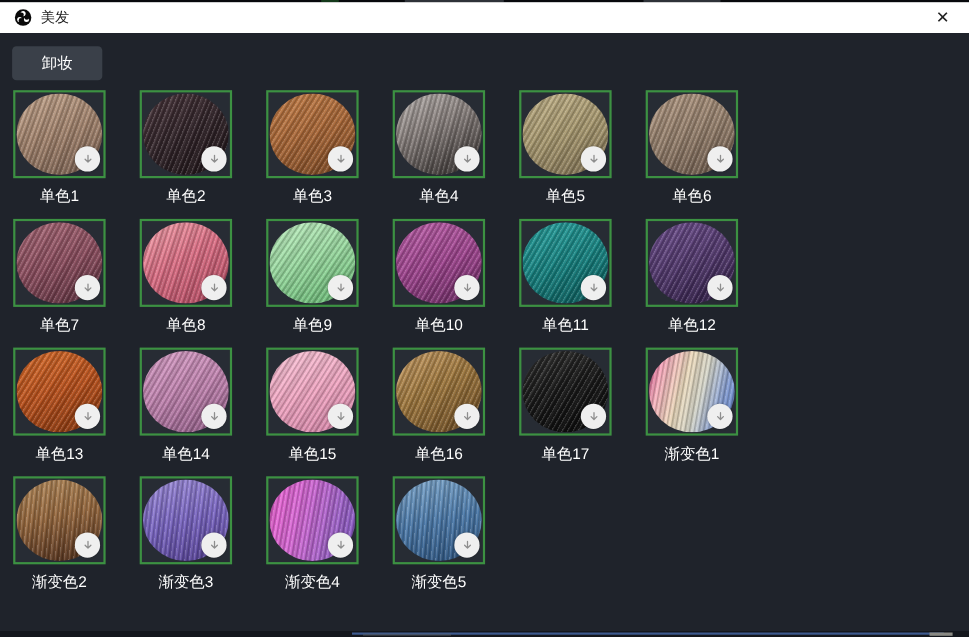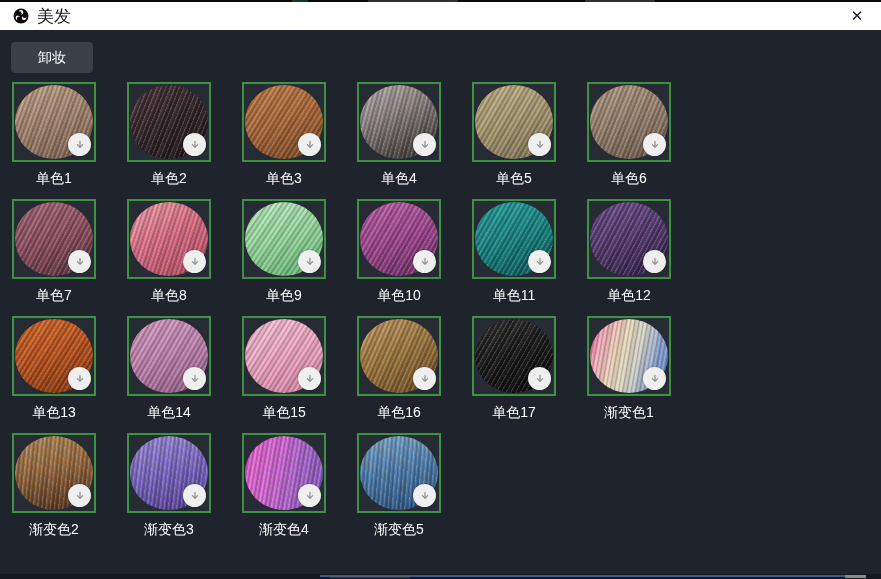--- a/index.html
+++ b/index.html
@@ -14,21 +14,21 @@
 
   .top-edge{position:absolute;left:0;top:0;width:881px;height:2px;background:#07090c;}
   .top-edge .mark{position:absolute;top:0;height:2px;opacity:.6;}
   .m1{left:292px;width:16px;background:#1e5c26;}
   .m2{left:368px;width:90px;background:#4a4f57;opacity:.35;}
   .m3{left:585px;width:70px;background:#4a4f57;opacity:.3;}
 
   .titlebar{position:absolute;left:0;top:2px;width:881px;height:28px;background:var(--titlebar-bg);
     display:flex;align-items:center;padding:0 9px;}
   .obs-logo{width:16px;height:16px;margin:0 8px 0 4px;display:inline-flex;}
-  .titlebar .title{font-size:17px;color:var(--title-text);}
+  .titlebar .title{font-size:13px;color:var(--title-text);}
   .close-btn{margin-left:auto;width:30px;height:28px;display:flex;align-items:center;justify-content:center;
     font-size:15px;color:#222;cursor:pointer;user-select:none;}
 
   .content{position:absolute;left:0;top:30px;width:881px;height:544px;background:var(--content-bg);}
   .remove-btn{position:absolute;left:11px;top:12px;width:82px;height:31px;background:var(--button-bg);
     color:var(--button-text);border:none;border-radius:4px;font-size:14px;font-family:inherit;cursor:pointer;}
 
   .grid{position:absolute;left:12px;top:52px;display:grid;
     grid-template-columns:repeat(6,84px);column-gap:31px;grid-auto-rows:117px;}
   .cell{width:84px;}

